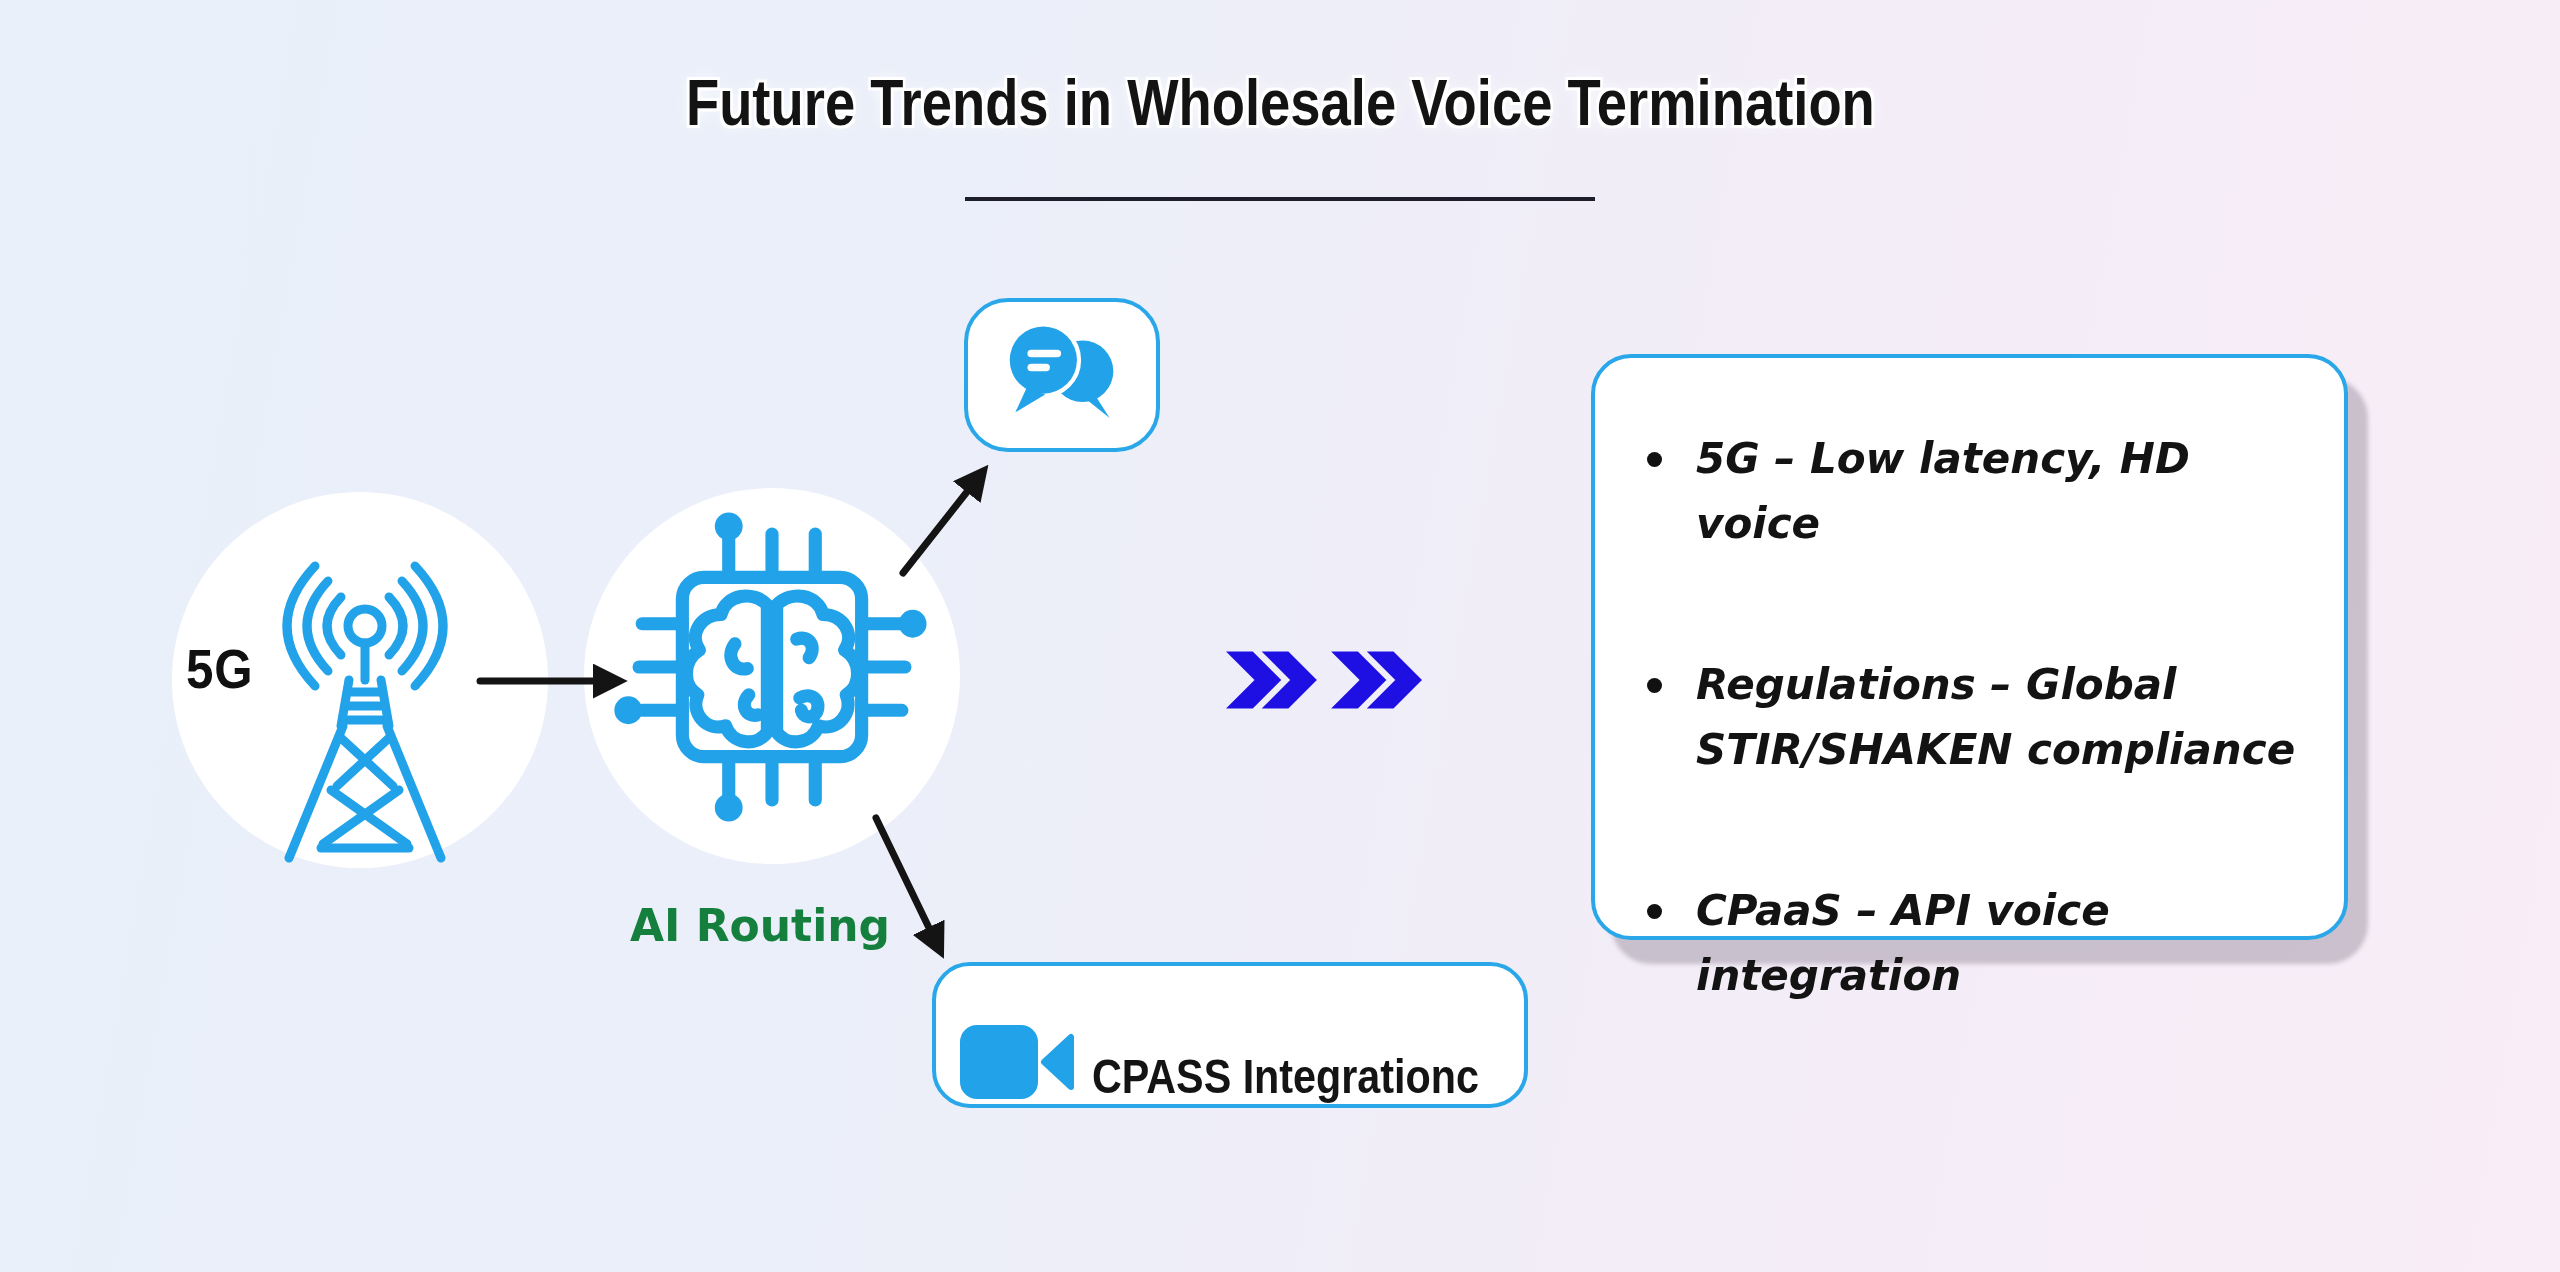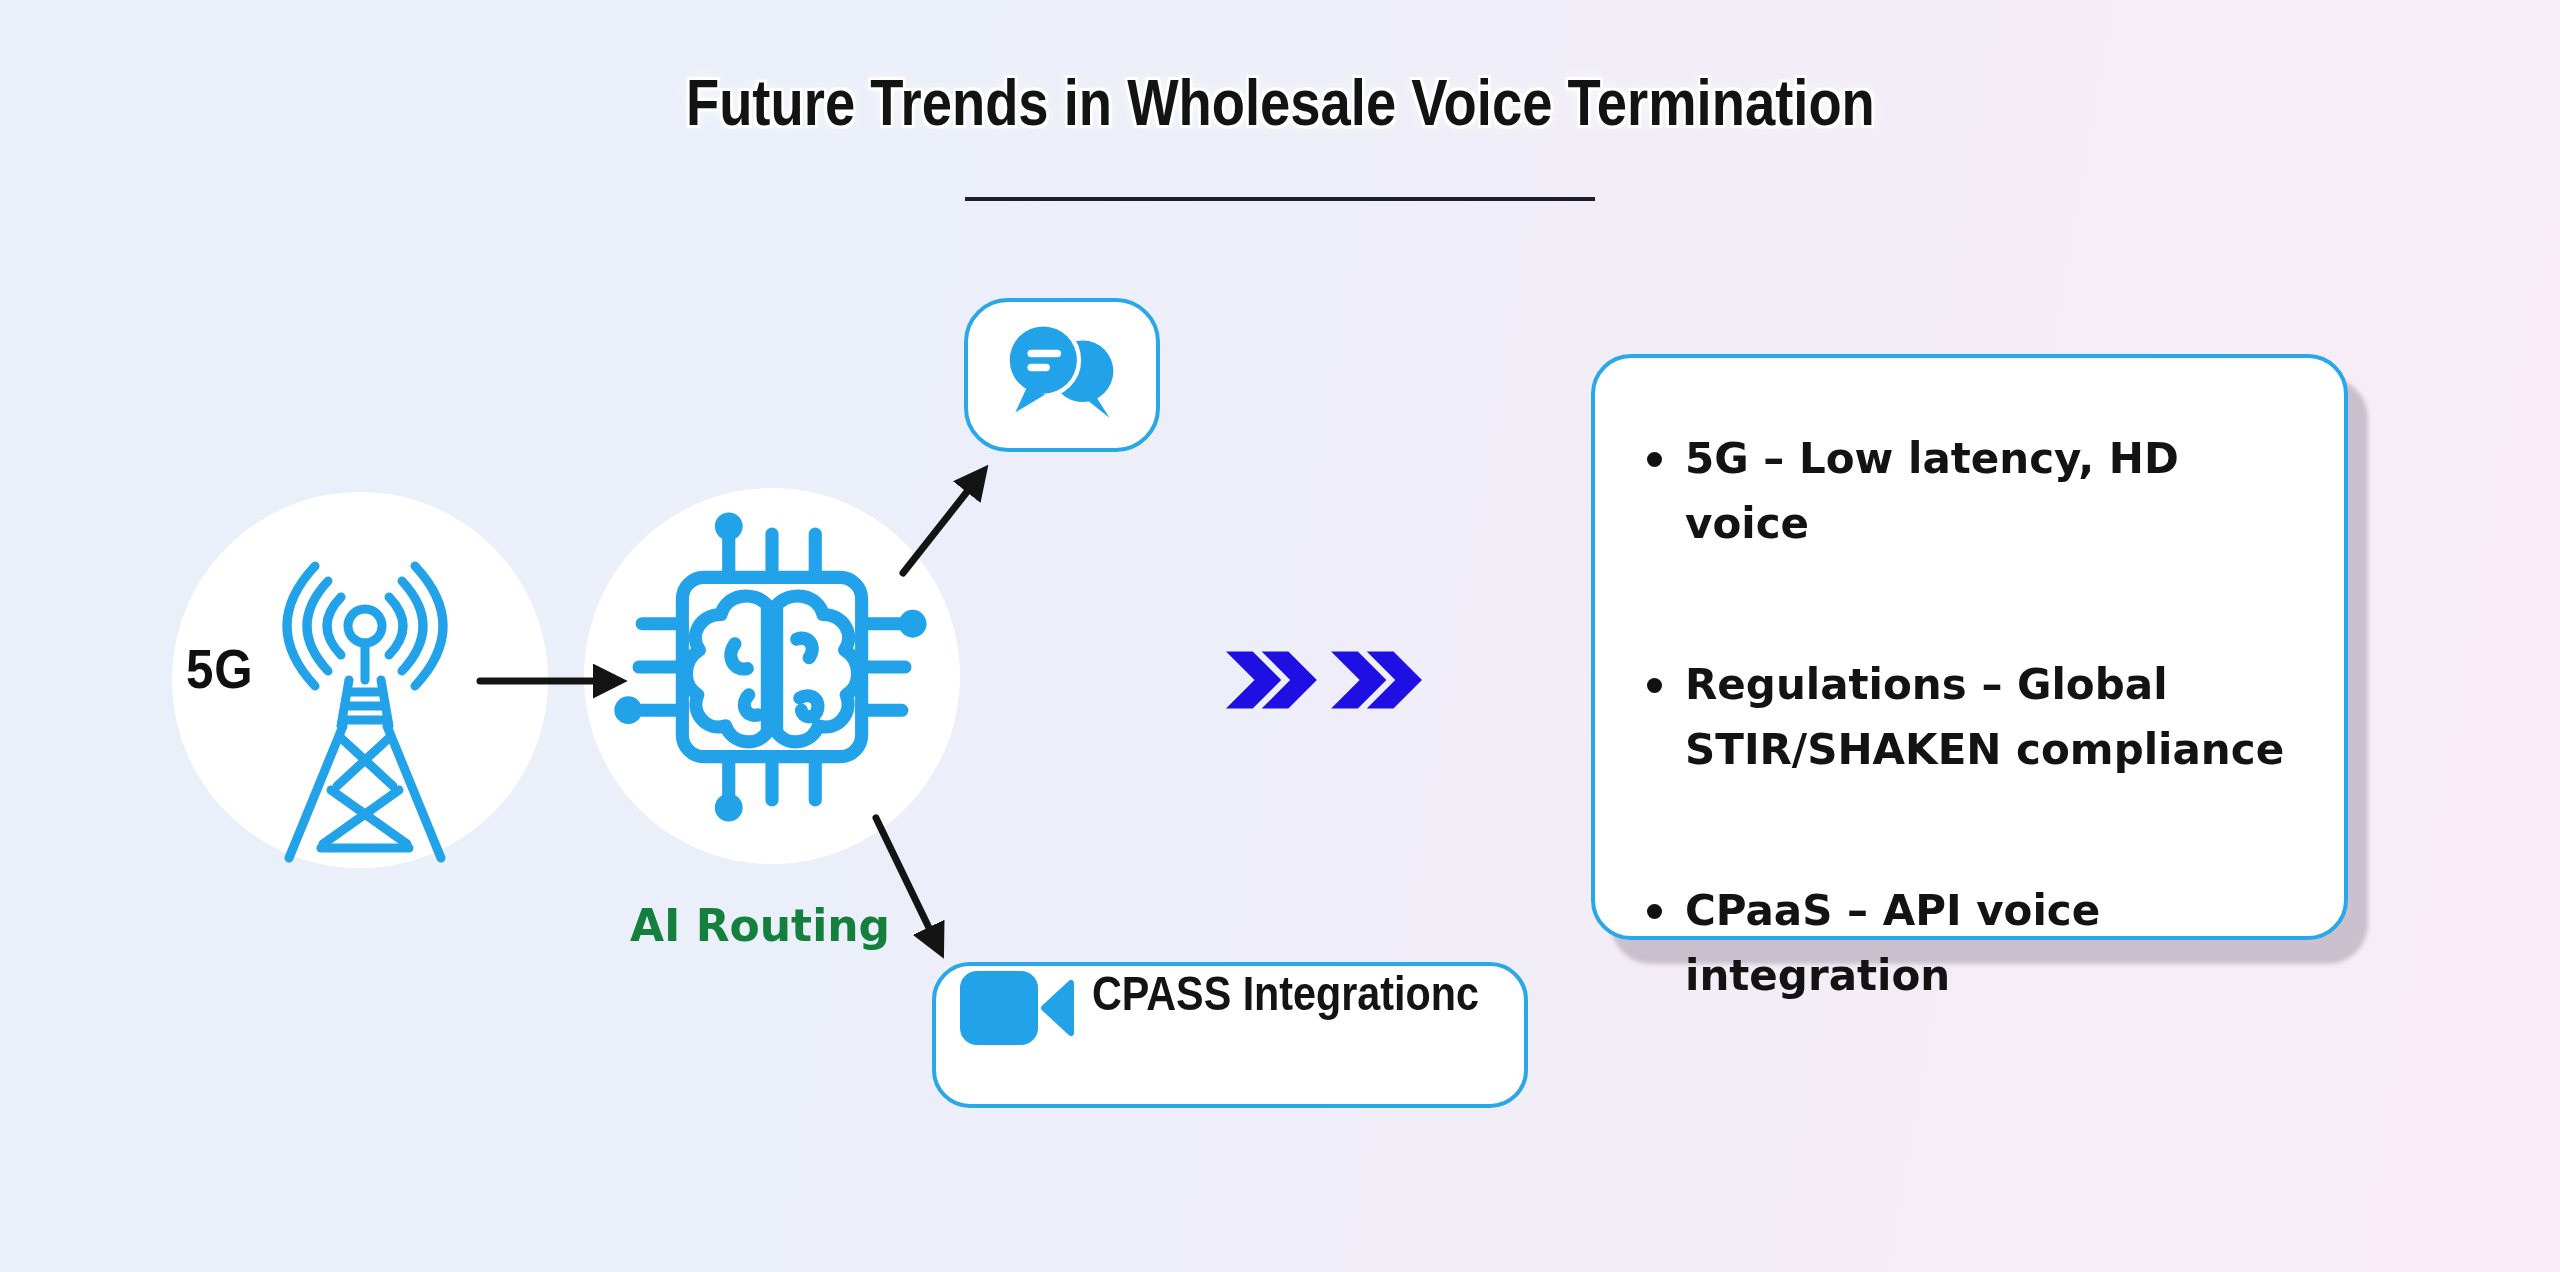--- a/index.html
+++ b/index.html
@@ -37,40 +37,40 @@
   .ai-label{
     left:590px;top:900px;width:340px;text-align:center;z-index:3;
     font-family:"DejaVu Sans",sans-serif;font-size:44px;font-weight:bold;color:#15803d;
   }
 
   
   .node-box{background:#ffffff;border:4px solid #29a7e9;box-sizing:border-box;z-index:10;}
   .chat-box{left:964px;top:298px;width:196px;height:154px;border-radius:44px;
     display:flex;align-items:center;justify-content:center;}
   .cpass-box{left:932px;top:962px;width:596px;height:146px;border-radius:38px;
-    display:flex;align-items:flex-start;padding:0 20px 8px 22px;gap:14px;}
+    display:flex;align-items:flex-end;padding:0 20px 0 22px;gap:14px;}
   .cpass-label{
     font-size:48px;font-weight:bold;color:#141414;white-space:nowrap;
     transform:scaleX(.86);transform-origin:left;
   }
 
   
   .chevrons{left:1226px;top:651px;z-index:4;}
 
   
   .panel{
     left:1591px;top:354px;width:757px;height:586px;background:#ffffff;
     border:4px solid #29a7e9;border-radius:40px;box-sizing:border-box;
     box-shadow:20px 24px 4px rgba(148,137,152,.45);
     padding:68px 44px 0 52px;z-index:10;
   }
   .bullet-item{
-    display:flex;gap:23px;margin-bottom:96px;
+    display:flex;gap:34px;margin-bottom:96px;
     font-family:"DejaVu Sans",sans-serif;font-size:42px;font-weight:bold;
-    color:#131313;line-height:1.55;
+    color:#131313;line-height:1.55;font-style:italic;
   }
   .bullet-dot{
     flex:0 0 15px;width:15px;height:15px;border-radius:50%;background:#111;
     margin-top:26px;
   }
 
   .arrow-overlay{left:0;top:0;z-index:5;pointer-events:none;}
 </style>
 </head>
 <body>

